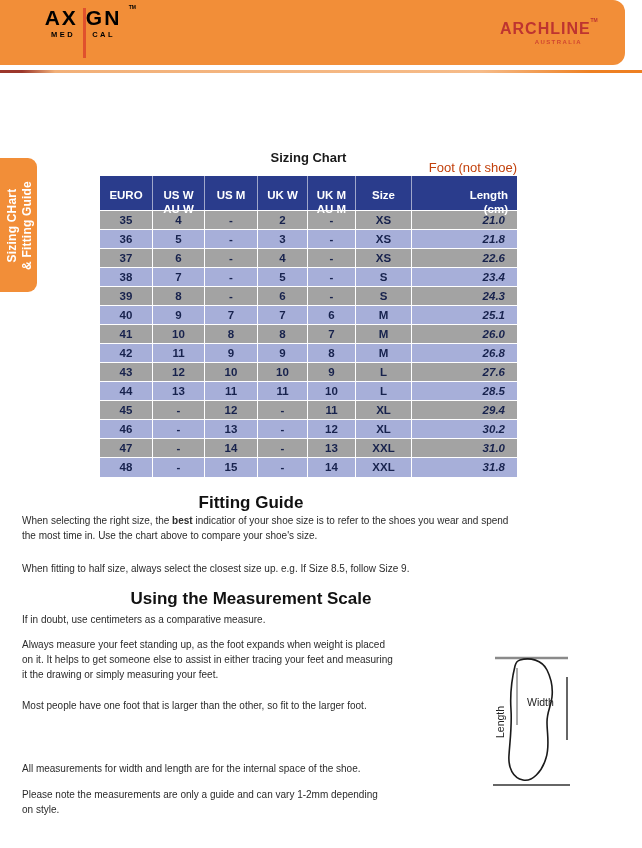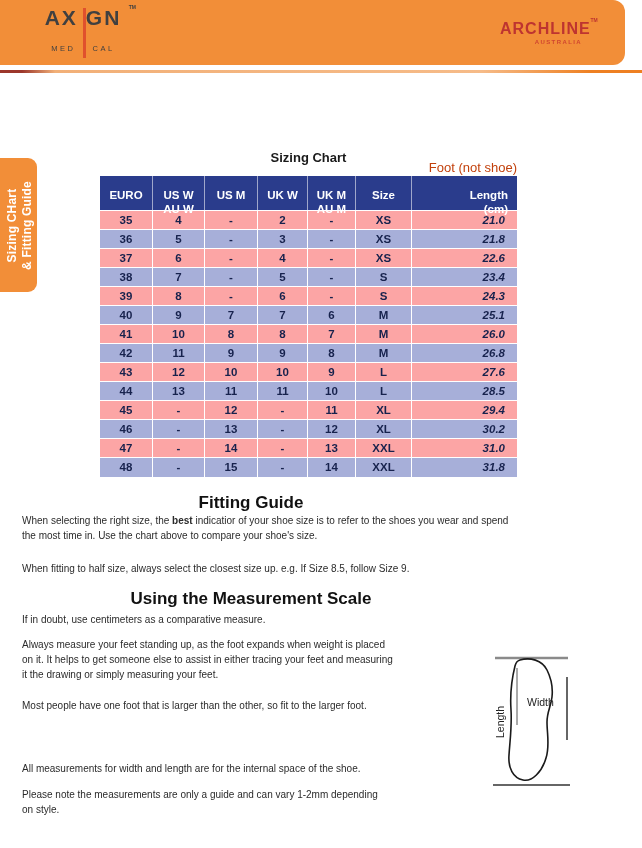--- a/index.html
+++ b/index.html
@@ -3,25 +3,25 @@
 <meta charset="utf-8">
 <style>
   html,body{margin:0;padding:0;}
   body{
     width:642px;height:848px;position:relative;background:#ffffff;
     font-family:"Liberation Sans", sans-serif;color:#262626;overflow:hidden;
   }
   
   .header{position:absolute;left:0;top:0;width:625px;height:65px;background:#F28E38;
     border-radius:0 12px 12px 0;}
-  .axign{position:absolute;left:36px;top:6px;width:94px;height:52px;text-align:center;color:#404040;}
+  .axign{position:absolute;left:36px;top:6px;width:94px;height:52px;text-align:center;color:#000000;}
   .axign-line{position:absolute;left:47px;top:2px;width:3px;height:50px;background:#E0512D;}
   .axign-top{font-size:21px;font-weight:bold;letter-spacing:2px;display:flex;justify-content:center;gap:8px;position:relative;}
   .axign-tm{position:absolute;right:-6px;top:-2px;font-size:5px;letter-spacing:0;}
-  .axign-bottom{font-size:7.5px;font-weight:normal;letter-spacing:2.5px;display:flex;gap:17px;justify-content:center;margin-top:14px;}
+  .axign-bottom{font-size:7.5px;font-weight:bold;letter-spacing:2.5px;display:flex;gap:17px;justify-content:center;margin-top:0;}
   .page-title{position:absolute;left:150px;top:25px;width:370px;text-align:center;
     font-size:23px;font-weight:bold;color:#fff;letter-spacing:.5px;}
   .archline{position:absolute;left:500px;top:20px;width:84px;text-align:right;color:#BE3430;}
   .archline-name{font-size:16px;font-weight:bold;letter-spacing:1px;position:relative;display:inline-block;}
   .archline-tm{position:absolute;right:-7px;top:-3px;font-size:5px;letter-spacing:0;}
   .archline-sub{font-size:6px;font-weight:bold;color:#D0452F;letter-spacing:1.4px;margin-top:1px;padding-right:2px;}
   .divider{position:absolute;left:0;top:70px;width:642px;height:3px;
     background:linear-gradient(to right,#9C372B 0px,#9C372B 22px,#F2B078 55px,#F6BB88 75%,#EE8022 92%,#EE8022 100%);}
   
   .side-tab{position:absolute;left:0;top:158px;width:37px;height:134px;background:#F28E38;border-radius:0 9px 9px 0;}
@@ -32,21 +32,21 @@
   .chart-heading{position:absolute;left:100px;top:150px;width:417px;text-align:center;
     font-size:13px;font-weight:bold;color:#1a1a1a;}
   .foot-note{position:absolute;left:300px;top:160px;width:217px;text-align:right;
     font-size:13px;font-weight:normal;color:#c2410c;}
   .sizing-table{position:absolute;left:100px;top:176px;width:417px;}
   .thead{display:flex;background:#2A3C8C;color:#fff;height:35px;box-sizing:border-box;border-bottom:1px solid #fff;}
   .hcell{box-sizing:border-box;padding-top:12px;font-size:11.5px;font-weight:bold;text-align:center;line-height:14px;border-right:1px solid rgba(255,255,255,.55);}
   .hcell:last-child{border-right:none;}
   .trow{display:flex;height:19px;box-sizing:border-box;border-bottom:1px solid #fff;}
   .trow:last-child{border-bottom:none;}
-  .row-a{background:#fca5a5;align-items:flex-end;}
+  .row-a{background:#a3a3a3;align-items:flex-end;}
   .row-b{background:#A7AFD9;}
   .tcell{box-sizing:border-box;font-size:11.5px;font-weight:bold;color:#17224D;
     text-align:center;line-height:18px;border-right:1px solid #fff;}
   .tcell:last-child{border-right:none;}
   .col0{width:53px;} .col1{width:52px;} .col2{width:53px;} .col3{width:50px;}
   .col4{width:48px;} .col5{width:56px;} .col6{width:105px;}
   .len-cell{text-align:right;padding-right:12px;font-style:italic;}
   .len-head{text-align:right;padding-right:9px;}
   
   .sec-heading{position:absolute;left:22px;width:458px;text-align:center;

